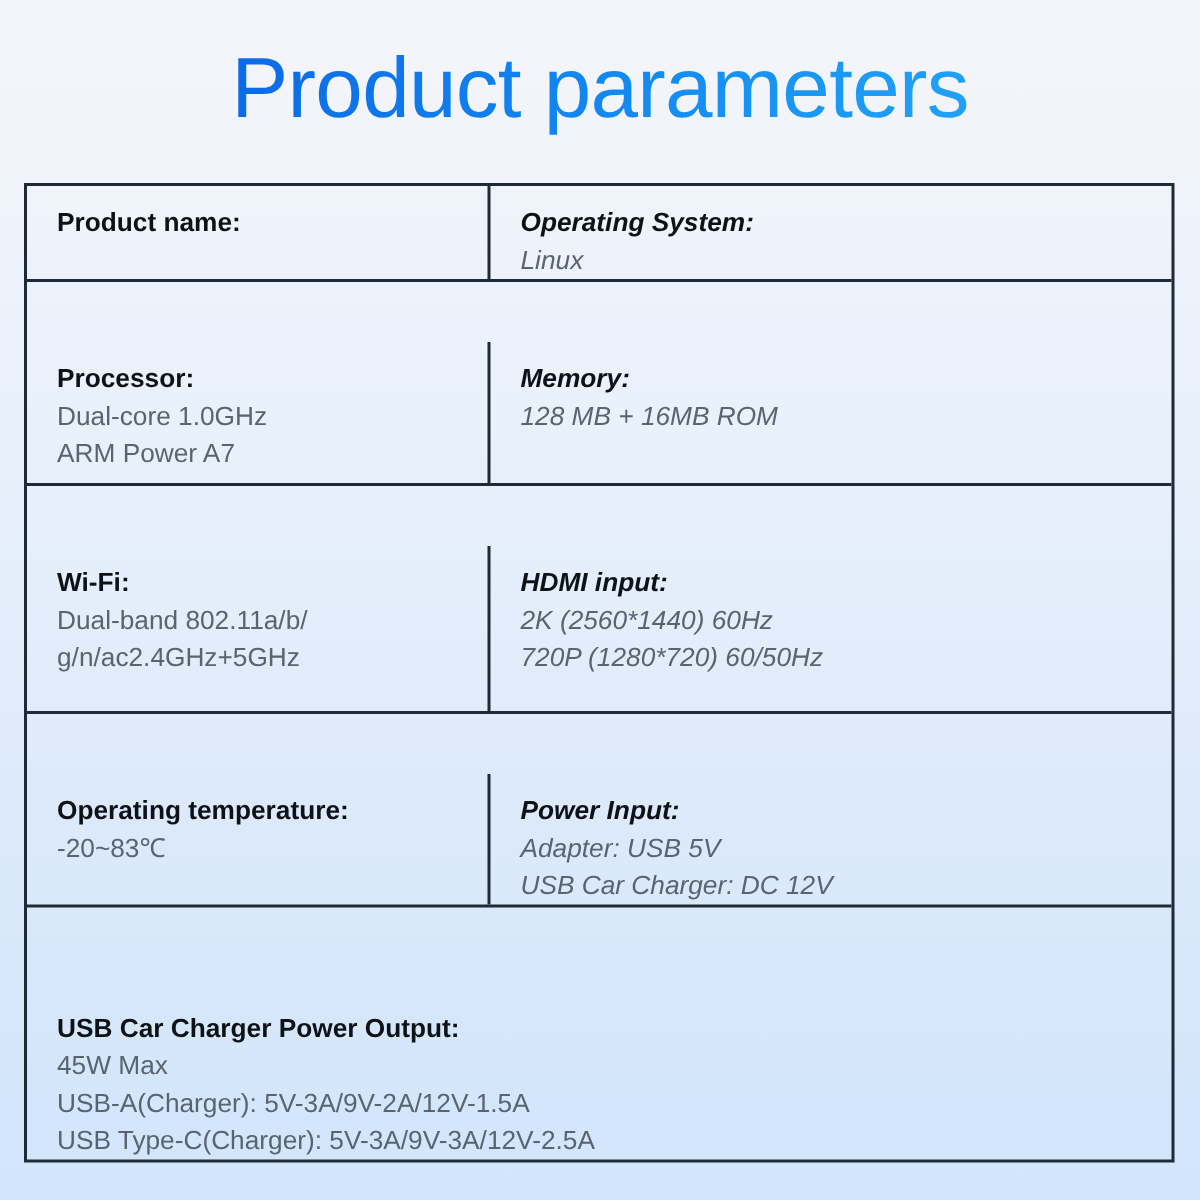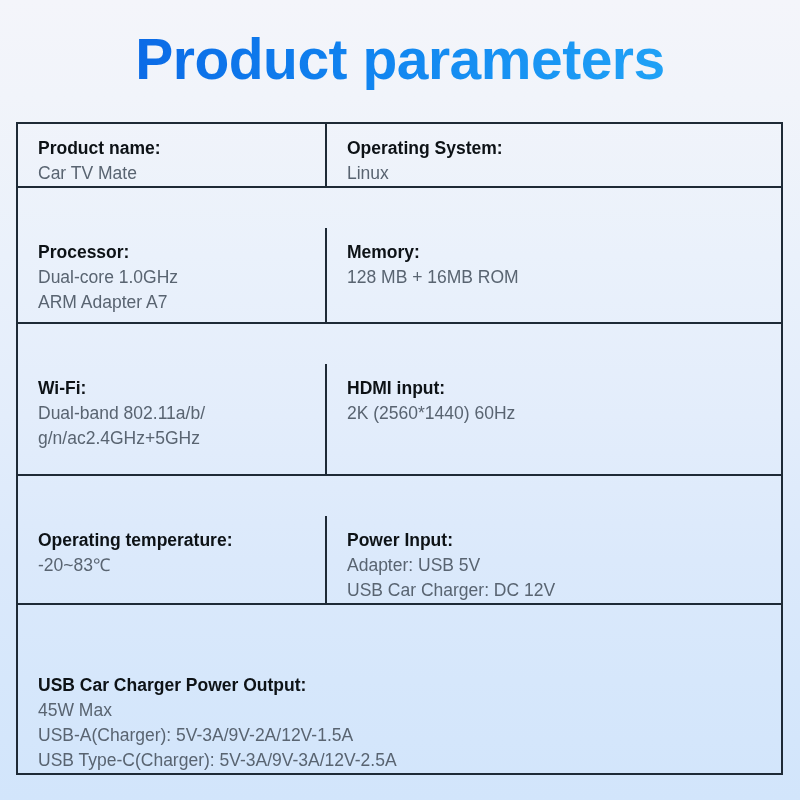--- a/index.html
+++ b/index.html
@@ -27,21 +27,21 @@
     position: absolute;
     left: 0;
     top: 30px;
     width: 800px;
     text-align: center;
   }
   .title {
     display: inline-block;
     font-family: "Liberation Sans", sans-serif;
     font-size: 57px;
-    font-weight: bold;
+    font-weight: normal;
     line-height: 1.05;
     letter-spacing: -0.5px;
     background: linear-gradient(100deg, #0b6ae6 0%, #1185f0 45%, #20a2f6 100%);
     -webkit-background-clip: text;
     background-clip: text;
     color: transparent;
     -webkit-text-fill-color: transparent;
   }
 
   
@@ -76,20 +76,21 @@
     padding: 12px 0 0 20px;
     overflow: hidden;
   }
   .cell-left {
     width: 309px;
     flex: 0 0 309px;
     border-right: 2px solid #1e2a36;
   }
   .cell-right {
     flex: 1 1 auto;
+    font-style: italic;
   }
   .cell-full {
     width: 100%;
     flex: 1 1 auto;
     padding-top: 28px;
     border-radius: 28px;
   }
 
   .label {
     font-size: 17.5px;
@@ -111,49 +112,49 @@
 
 <div class="title-wrap">
   <span class="title">Product parameters</span>
 </div>
 
 <div class="spec-table">
 
   <div class="row row-1">
     <div class="cell cell-left">
       <div class="label">Product name:</div>
-      <div class="value">Car TV Mate</div>
     </div>
     <div class="cell cell-right">
       <div class="label">Operating System:</div>
       <div class="value">Linux</div>
     </div>
   </div>
 
   <div class="row row-2">
     <div class="cell cell-left">
       <div class="label">Processor:</div>
       <div class="value">Dual-core 1.0GHz</div>
-      <div class="value">ARM Adapter A7</div>
+      <div class="value">ARM Power A7</div>
     </div>
     <div class="cell cell-right">
       <div class="label">Memory:</div>
       <div class="value">128 MB + 16MB ROM</div>
     </div>
   </div>
 
   <div class="row row-3">
     <div class="cell cell-left">
       <div class="label">Wi-Fi:</div>
       <div class="value">Dual-band 802.11a/b/</div>
       <div class="value">g/n/ac2.4GHz+5GHz</div>
     </div>
     <div class="cell cell-right">
       <div class="label">HDMI input:</div>
       <div class="value">2K (2560*1440)  60Hz</div>
+      <div class="value">720P (1280*720)  60/50Hz</div>
     </div>
   </div>
 
   <div class="row row-4">
     <div class="cell cell-left">
       <div class="label">Operating temperature:</div>
       <div class="value">-20~83℃</div>
     </div>
     <div class="cell cell-right">
       <div class="label">Power Input:</div>

